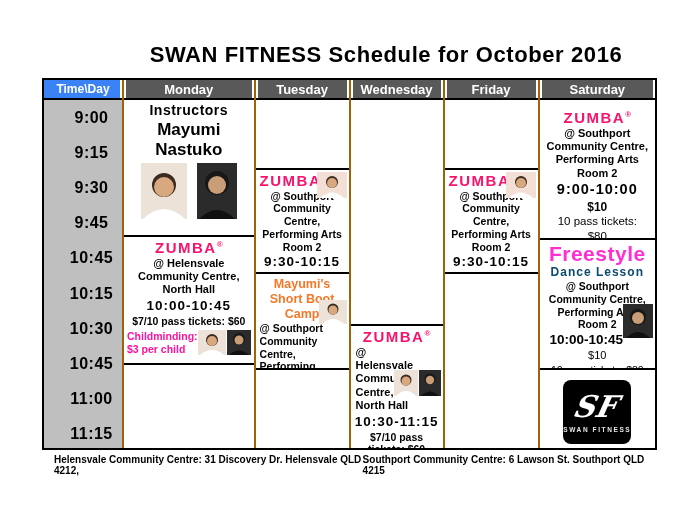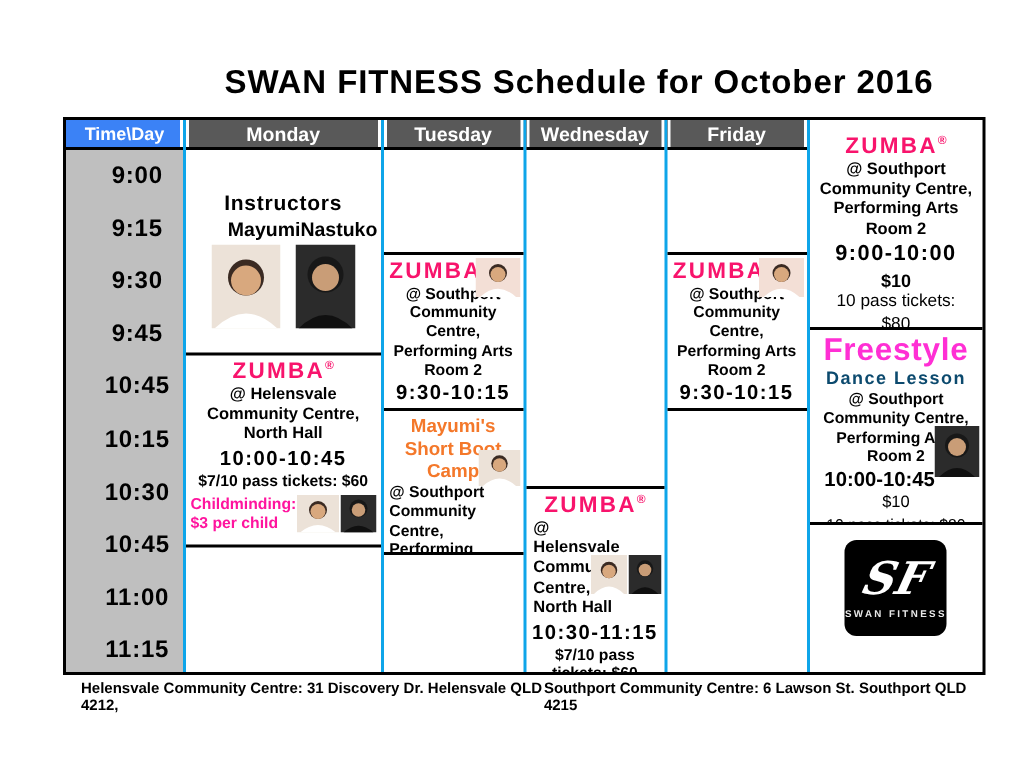--- a/index.html
+++ b/index.html
@@ -3,21 +3,21 @@
 <meta charset="utf-8">
 <style>
   html,body{margin:0;padding:0;background:#fff;}
   .page{position:relative;width:688px;height:522px;background:#ffffff;
         font-family:"Liberation Sans",sans-serif;overflow:hidden;color:#000;}
   .title{position:absolute;top:42px;left:0;width:100%;text-align:center;
          font-size:22px;font-weight:bold;letter-spacing:.6px;margin-left:42px;}
   .schedule{position:absolute;left:42px;top:78px;width:615px;height:372px;
             border:2px solid #000;box-sizing:border-box;display:flex;background:#fff;}
   .col{display:flex;flex-direction:column;box-sizing:border-box;height:100%;}
-  .col + .col{border-left:2px solid #0ea5e9;}
+  .col + .col{border-left:2px solid #a16207;}
   .time-col{flex:0 0 78px;background:#bfbfbf;}
   .col-mon{flex:0 0 121px;}
   .col-tue{flex:0 0 95px;}
   .col-wed{flex:0 0 94px;}
   .col-fri{flex:0 0 95px;}
   .col-sat{flex:1 1 auto;}
   .hdr{flex:0 0 20px;height:20px;display:flex;align-items:center;justify-content:center;
        color:#fff;font-weight:bold;font-size:13px;border-bottom:2px solid #000;box-sizing:border-box;}
   .time-col .hdr{background:#3b82f6;font-size:12px;box-shadow:inset -2px 0 0 #fff;}
   .day .hdr{background:#595959;box-shadow:inset 2px 0 0 #fff,inset -2px 0 0 #fff;}
@@ -26,21 +26,21 @@
   .cell{box-sizing:border-box;position:relative;text-align:center;padding:3px 2px 2px;overflow:hidden;}
   .bb{border-bottom:2px solid #000;}
   .bt{border-top:2px solid #000;}
   .zumba{font-weight:bold;font-size:15px;letter-spacing:1.5px;line-height:1.1;}
   .zumba sup{font-size:8px;letter-spacing:0;}
   .venue{font-weight:bold;font-size:11px;line-height:1.22;}
   .venue.small{font-size:10.5px;}
   .trange{font-weight:bold;font-size:13.5px;letter-spacing:1px;line-height:1.2;margin-top:1px;}
   .price{font-weight:bold;font-size:10.5px;line-height:1.2;margin-top:1px;}
   .heading-instructors{font-weight:bold;font-size:14px;letter-spacing:.5px;}
-  .names{display:flex;justify-content:flex-end;font-weight:bold;font-size:13px;margin-top:2px;}
+  .names{display:flex;justify-content:flex-start;font-weight:bold;font-size:17px;margin-top:2px;flex-direction:column;}
   .photo-row{display:flex;justify-content:center;gap:10px;margin-top:3px;}
   .cm{font-weight:bold;font-size:10.5px;line-height:1.25;text-align:left;}
   .cm-row{display:flex;align-items:center;justify-content:space-between;margin-top:2px;padding:0 1px;}
   .cm-photos{display:flex;gap:1px;}
   .corner-photo{position:absolute;top:2px;right:2px;}
   .mid-photo{position:absolute;right:2px;}
   .boot-title{font-weight:bold;font-size:12.5px;line-height:1.2;}
   .free-title{font-weight:bold;font-size:21px;line-height:1.05;letter-spacing:.5px;}
   .free-sub{font-weight:bold;font-size:12px;letter-spacing:1px;margin-bottom:1px;}
   .logo{width:68px;height:64px;background:#000;border-radius:8px;margin:7px auto 0;
@@ -220,20 +220,21 @@
           <span>ZUMBA</span><sup>®</sup>
         </div>
         <div class="venue small">@ Southport Community Centre, Performing Arts Room 2</div>
         <div class="trange">9:30-10:15</div>
         <div class="price">$7/10 pass tickets: $60</div>
       </div>
       <div class="cell" style="flex:1 1 auto;"></div>
     </div>
 
     <div class="col day col-sat">
+      <div class="hdr">Saturday</div>
       <div class="cell bb" style="flex:0 0 140px;padding-top:10px;">
         <div class="zumba" style="color:#f8146c;">
           <span>ZUMBA</span><sup>®</sup>
         </div>
         <div class="venue">@ Southport Community Centre, Performing Arts Room 2</div>
         <div class="trange" style="font-size:14.5px;">9:00-10:00</div>
         <div class="price" style="font-size:12px;">$10</div>
         <div class="price" style="font-size:11.5px;font-weight:normal;">10 pass tickets:</div>
         <div class="price" style="font-size:11.5px;font-weight:normal;">$80</div>
       </div>

